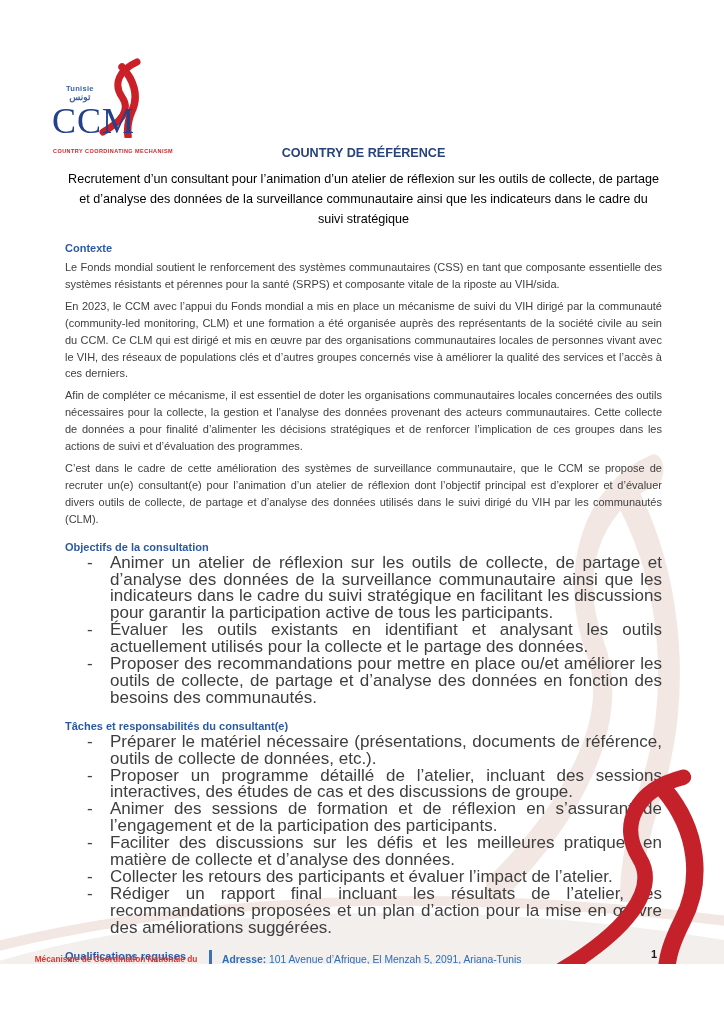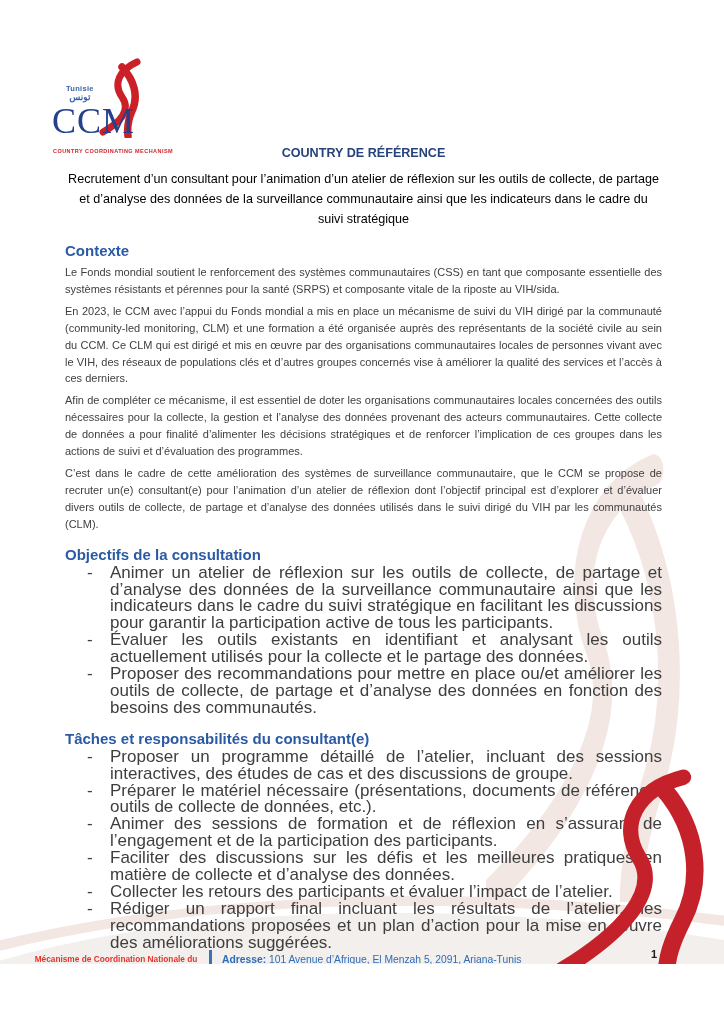--- a/index.html
+++ b/index.html
@@ -20,21 +20,21 @@
   .logo-country .ar{font-size:9px;font-weight:bold;}
   .logo-acronym{position:absolute;left:2px;top:42px;font-family:"Liberation Serif",serif;
                 font-size:36px;color:#24418c;letter-spacing:1px;}
   .logo-tagline{position:absolute;left:3px;top:90px;font-size:5.5px;font-weight:bold;
                 color:#d02428;letter-spacing:.45px;white-space:nowrap;}
 
   
   .main{position:absolute;left:65px;top:0;width:597px;z-index:1;}
   .doc-title{margin-top:146px;text-align:center;font-weight:bold;font-size:12.6px;color:#27427d;}
   .doc-subtitle{margin-top:9px;text-align:center;font-size:12.6px;line-height:20px;color:#000000;}
-  .section-heading{margin-top:13px;font-weight:bold;font-size:15px;color:#2b5aa5;}
+  .section-heading{margin-top:13px;font-weight:bold;font-size:11px;color:#2b5aa5;}
   .body-par{margin:5px 0 0 0;text-align:justify;font-size:11px;line-height:16.9px;color:#3e3e3e;}
   .dash-list{margin:2px 0 0 0;padding:0;list-style:none;}
   .dash-list li{position:relative;padding-left:45px;text-align:justify;
                 font-size:17px;line-height:16.9px;color:#3e3e3e;}
   .dash-list li::before{content:"-";position:absolute;left:22px;color:#3e3e3e;}
 
   
   .footer{position:absolute;left:0;top:946px;width:724px;z-index:3;}
   .footer-org{position:absolute;left:32px;top:8px;width:168px;text-align:center;
               color:#e4342c;font-size:8.3px;line-height:10px;font-weight:bold;}
@@ -85,22 +85,22 @@
 
     <div class="section-heading">Objectifs de la consultation</div>
     <ul class="dash-list">
       <li>Animer un atelier de réflexion sur les outils de collecte, de partage et d’analyse des données de la surveillance communautaire ainsi que les indicateurs dans le cadre du suivi stratégique en facilitant les discussions pour garantir la participation active de tous les participants.</li>
       <li>Évaluer les outils existants en identifiant et analysant les outils actuellement utilisés pour la collecte et le partage des données.</li>
       <li>Proposer des recommandations pour mettre en place ou/et améliorer les outils de collecte, de partage et d’analyse des données en fonction des besoins des communautés.</li>
     </ul>
 
     <div class="section-heading">Tâches et responsabilités du consultant(e)</div>
     <ul class="dash-list">
+      <li>Préparer le matériel nécessaire (présentations, documents de référence, outils de collecte de données, etc.).</li>
       <li>Proposer un programme détaillé de l’atelier, incluant des sessions interactives, des études de cas et des discussions de groupe.</li>
-      <li>Préparer le matériel nécessaire (présentations, documents de référence, outils de collecte de données, etc.).</li>
       <li>Animer des sessions de formation et de réflexion en s’assurant de l’engagement et de la participation des participants.</li>
       <li>Faciliter des discussions sur les défis et les meilleures pratiques en matière de collecte et d’analyse des données.</li>
       <li>Collecter les retours des participants et évaluer l’impact de l’atelier.</li>
       <li>Rédiger un rapport final incluant les résultats de l’atelier, les recommandations proposées et un plan d’action pour la mise en œuvre des améliorations suggérées.</li>
     </ul>
 
     <div class="section-heading">Qualifications requises</div>
     <ul class="dash-list">
       <li>Diplôme universitaire en santé publique, en sciences sociales, en épidémiologie ou tout autre domaine pertinent.</li>
       <li>Connaissance approfondie des outils de collecte et d’analyse de données.</li>

